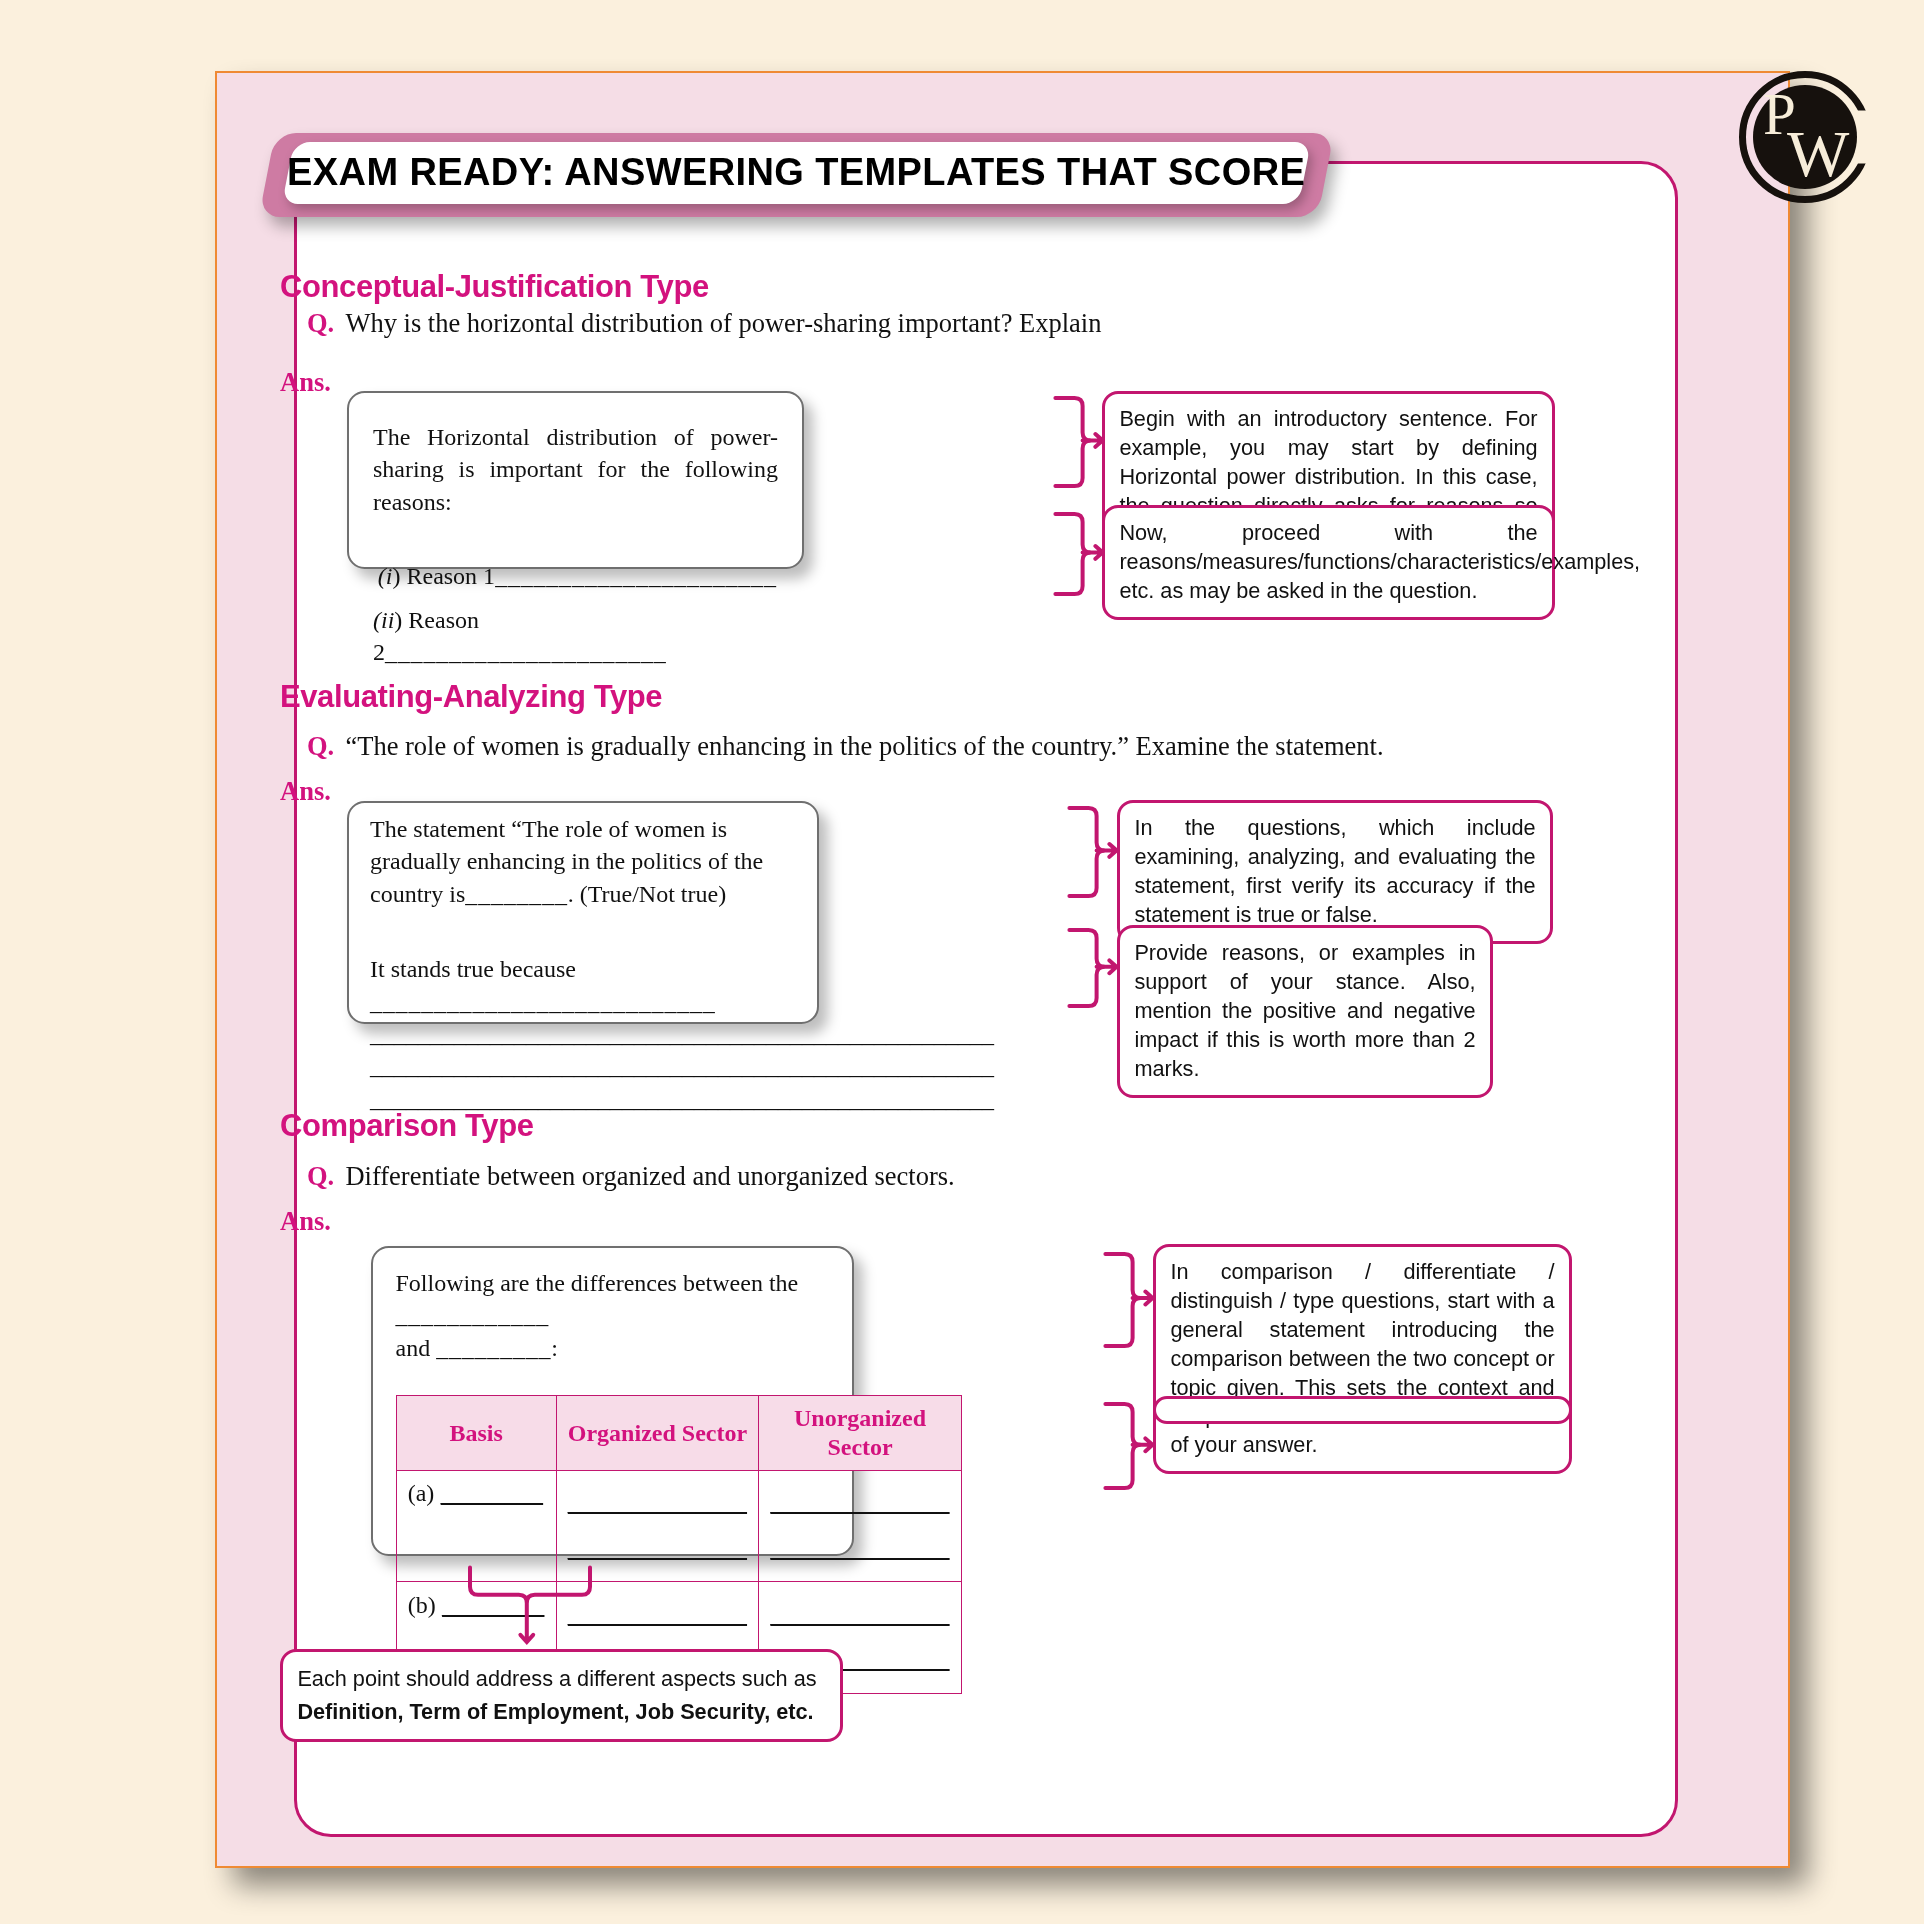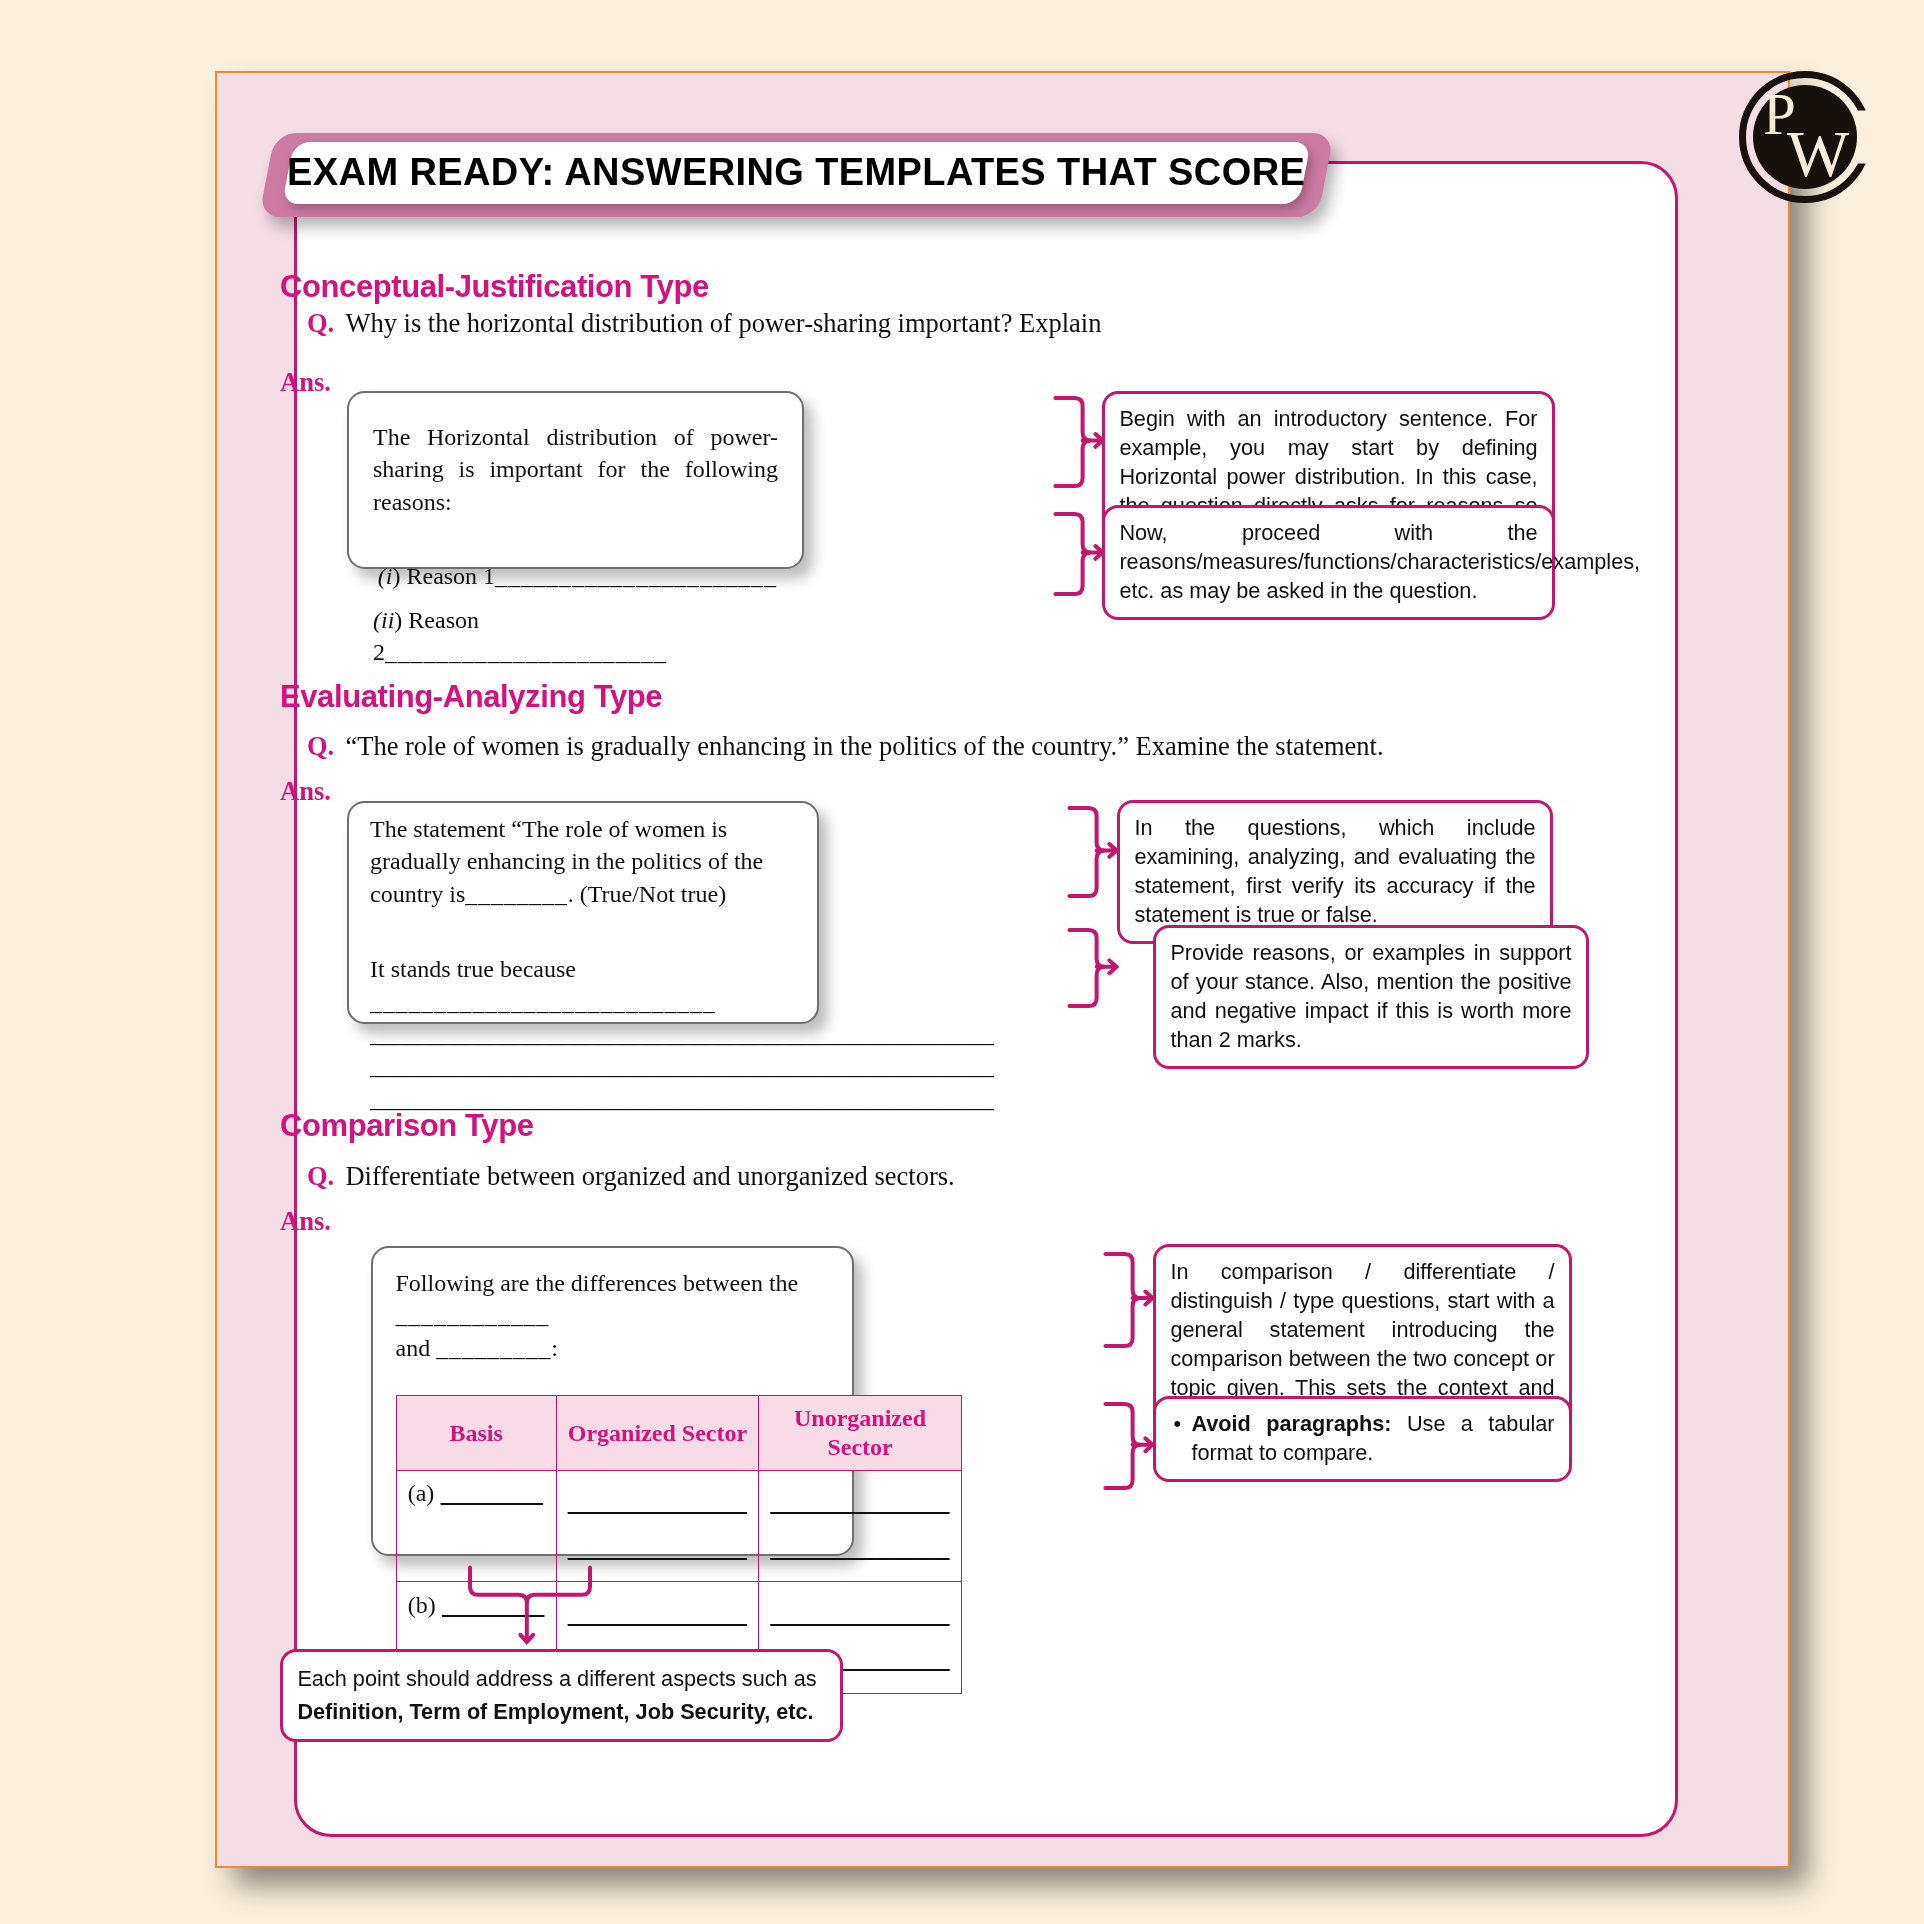--- a/index.html
+++ b/index.html
@@ -263,21 +263,21 @@
     </svg>
   </div>
   <div class="brace" style="left:846px; top:853px;">
     <svg width="56" height="84" viewBox="0 0 70 105" fill="none" stroke="#c2166f" stroke-width="5" stroke-linecap="round">
       <path d="M8 5 H32 Q42 5 42 15 V41 Q42 51 52 51 Q42 51 42 61 V90 Q42 100 32 100 H8"></path>
       <path d="M42 51 H66 M58 43 L67 51 L58 59"></path>
     </svg>
   </div>
 
   <div class="note" style="left:900px; top:727px; width:436px;">In the questions, which include examining, analyzing, and evaluating the statement, first verify its accuracy if the statement is true or false.</div>
-  <div class="note" style="left:900px; top:852px; width:436px;margin-left:36px;">Provide reasons, or examples in support of your stance. Also, mention the positive and negative impact if this is worth more than 2 marks.</div>
+  <div class="note" style="left:900px; top:852px; width:376px;">Provide reasons, or examples in support of your stance. Also, mention the positive and negative impact if this is worth more than 2 marks.</div>
 
   <div class="sec-head" style="left:63px; top:1035px;">Comparison Type</div>
 
   <div class="q-row" style="left:90px; top:1088px;">
     <span class="q-lbl">Q.</span><span class="q-txt">Differentiate between organized and unorganized sectors.</span>
   </div>
   <div class="ans-lbl" style="left:63px; top:1133px;">Ans.</div>
 
   <div class="abox" style="left:154px; top:1173px; width:483px; height:310px;">
     <div class="inner" style="padding:19px 22.5px;">
@@ -334,21 +334,20 @@
     <svg width="56" height="92" viewBox="0 0 70 115" fill="none" stroke="#c2166f" stroke-width="5" stroke-linecap="round">
       <path d="M8 5 H32 Q42 5 42 15 V46 Q42 56 52 56 Q42 56 42 66 V100 Q42 110 32 110 H8"></path>
       <path d="M42 56 H66 M58 48 L67 56 L58 64"></path>
     </svg>
   </div>
 
   <div class="note" style="left:936px; top:1171px; width:419px;">In comparison / differentiate / distinguish / type questions, start with a general statement introducing the comparison between the two concept or topic given. This sets the context and keeps the examiner aware of the focus of your answer.</div>
 
   <div class="note" style="left:936px; top:1323px; width:419px;">
     <ul>
-      <li><b>Avoid paragraphs:</b><span> Use a tabular format to compare.</span></li>
     </ul>
   </div>
 
   <div class="brace" style="left:249px; top:1488px;">
     <svg width="128" height="90" viewBox="0 0 160 112" fill="none" stroke="#c2166f" stroke-width="5" stroke-linecap="round">
       <path d="M5 8 V32 Q5 42 15 42 H66 Q76 42 76 52 Q76 42 86 42 H145 Q155 42 155 32 V8"></path>
       <path d="M76 52 V100 M68 92 L76 101 L84 92"></path>
     </svg>
   </div>
 

